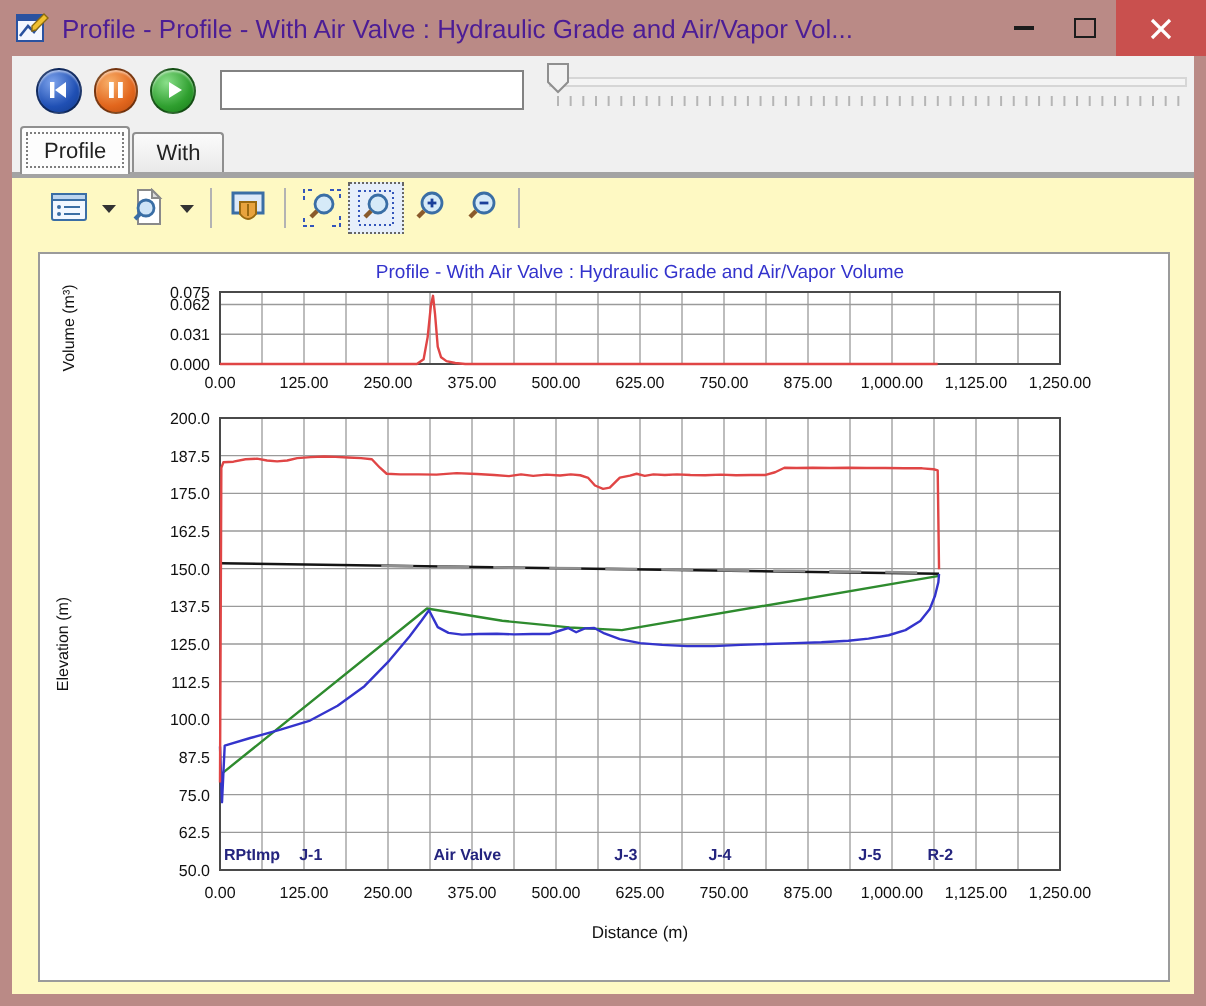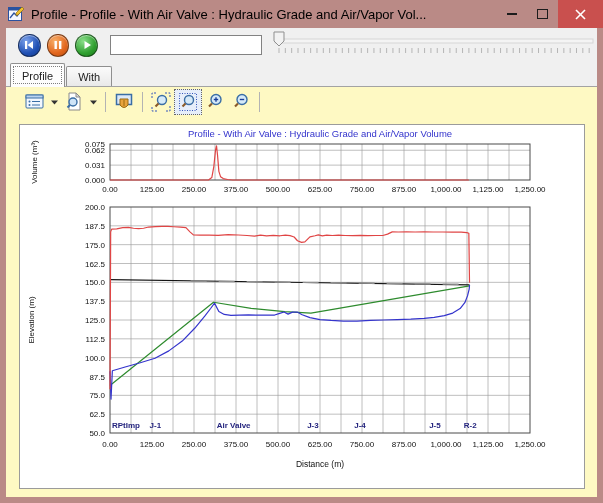--- a/index.html
+++ b/index.html
@@ -1,38 +1,38 @@
 <!DOCTYPE html>
 <html style="--frame: #ba8a86; --closebg: #c9504e;"><head>
 <meta charset="utf-8">
 <style>
   html,body{margin:0;padding:0;}
   body{width:603px;height:503px;overflow:hidden;font-family:"Liberation Sans",sans-serif;background:#fff;position:relative;}
   .window{position:absolute;inset:0;background:var(--frame,#ba8a86);}
   
   .titlebar{height:28px;display:flex;align-items:center;padding-left:8px;}
   .app-icon{width:17px;height:16px;margin-right:6px;flex:0 0 auto;}
-  .title{font-size:13px;color:#000000;white-space:nowrap;overflow:hidden;flex:1;}
+  .title{font-size:13px;color:#4c1d95;white-space:nowrap;overflow:hidden;flex:1;}
   .win-controls{display:flex;height:28px;margin-left:4px;}
   .wbtn{width:31px;height:28px;display:flex;align-items:center;justify-content:center;cursor:default;}
   .wbtn.close{width:45px;background:var(--closebg,#c9504e);}
   .glyph-min{width:10px;height:2px;background:#1c1c1c;}
   .glyph-max{width:9px;height:8px;border:1.5px solid #1c1c1c;}
   
   .content{position:absolute;left:6px;right:6px;top:28px;bottom:6px;background:#f0f0f0;display:flex;flex-direction:column;}
   
   .anim-row{height:34px;display:flex;align-items:center;padding-left:12px;flex:0 0 auto;}
   .mbtn{width:21px;height:21px;border-radius:50%;margin-right:6px;display:flex;align-items:center;justify-content:center;border:1px solid rgba(0,0,0,.45);box-shadow:inset 0 1px 1px rgba(255,255,255,.5);}
   .mbtn.blue{background:radial-gradient(circle at 35% 30%,#7da3ec,#2050b4 60%,#123a8a);}
   .mbtn.orange{background:radial-gradient(circle at 35% 30%,#f8b06a,#e2661d 60%,#b84d10);}
   .mbtn.green{background:radial-gradient(circle at 35% 30%,#8adf8a,#2f9f2f 60%,#187818);}
   .time-input{width:146px;height:18px;border:1px solid #828282;margin-left:6px;font-size:11px;padding:0 3px;background:#fff;}
   .slider-wrap{margin-left:9px;}
   
-  .tabs-row{height:24px;display:flex;align-items:flex-end;padding-left:4px;border-bottom:1px solid #a3a3a3;flex:0 0 auto;position:relative;background:#f0f0f0;}
+  .tabs-row{height:24px;display:flex;align-items:flex-end;padding-left:4px;border-bottom:3px solid #a3a3a3;flex:0 0 auto;position:relative;background:#f0f0f0;}
   .tab{height:19px;padding:0 11px;display:flex;align-items:center;font-size:11px;color:#222;background:linear-gradient(#fbfbfb,#e9e9e9);border:1px solid #8f8f8f;border-bottom:none;border-radius:2px 2px 0 0;margin-right:1px;}
   .tab.active{height:23px;background:#fdfdfd;margin-bottom:-1px;z-index:2;outline:1px dotted #7e7e7e;outline-offset:-4px;}
   
   .tabpage{flex:1;display:flex;flex-direction:column;background:#fef9c3;}
   .chart-toolbar{height:30px;display:flex;align-items:center;padding-left:16px;flex:0 0 auto;}
   .tbtn{width:26px;height:24px;display:flex;align-items:center;justify-content:center;}
   .tbtn.checked{border:1px dotted #666;background:#e6eefa;}
   .tcaret{width:13px;height:24px;display:flex;align-items:center;justify-content:center;}
   .tsep{width:1px;height:20px;background:#b3b3b3;margin:0 5px;}
   

